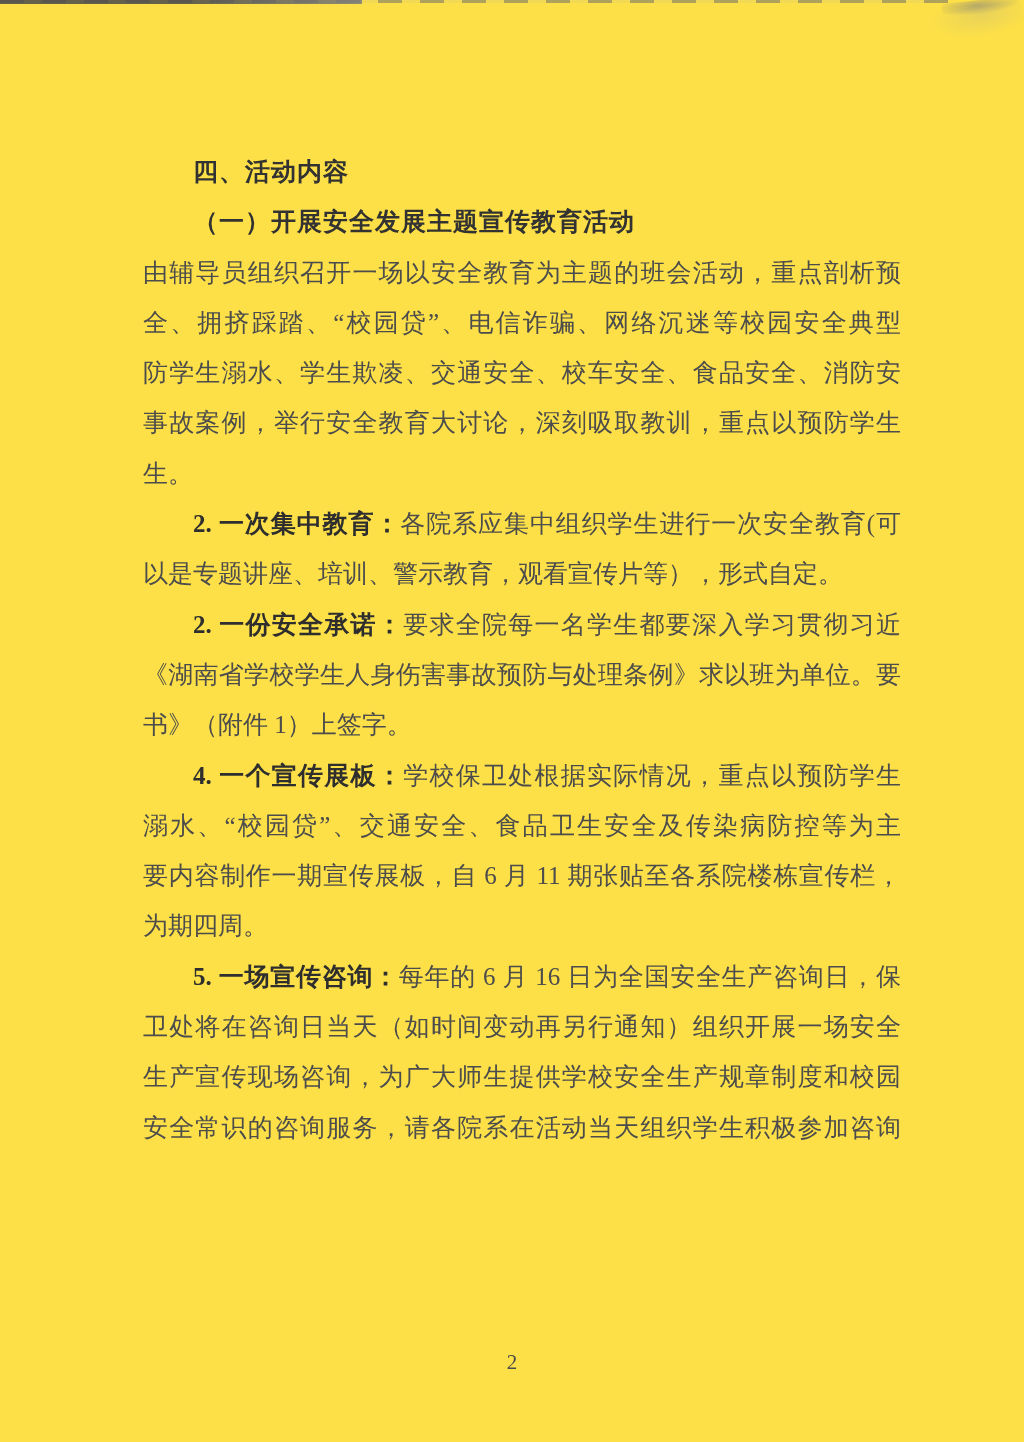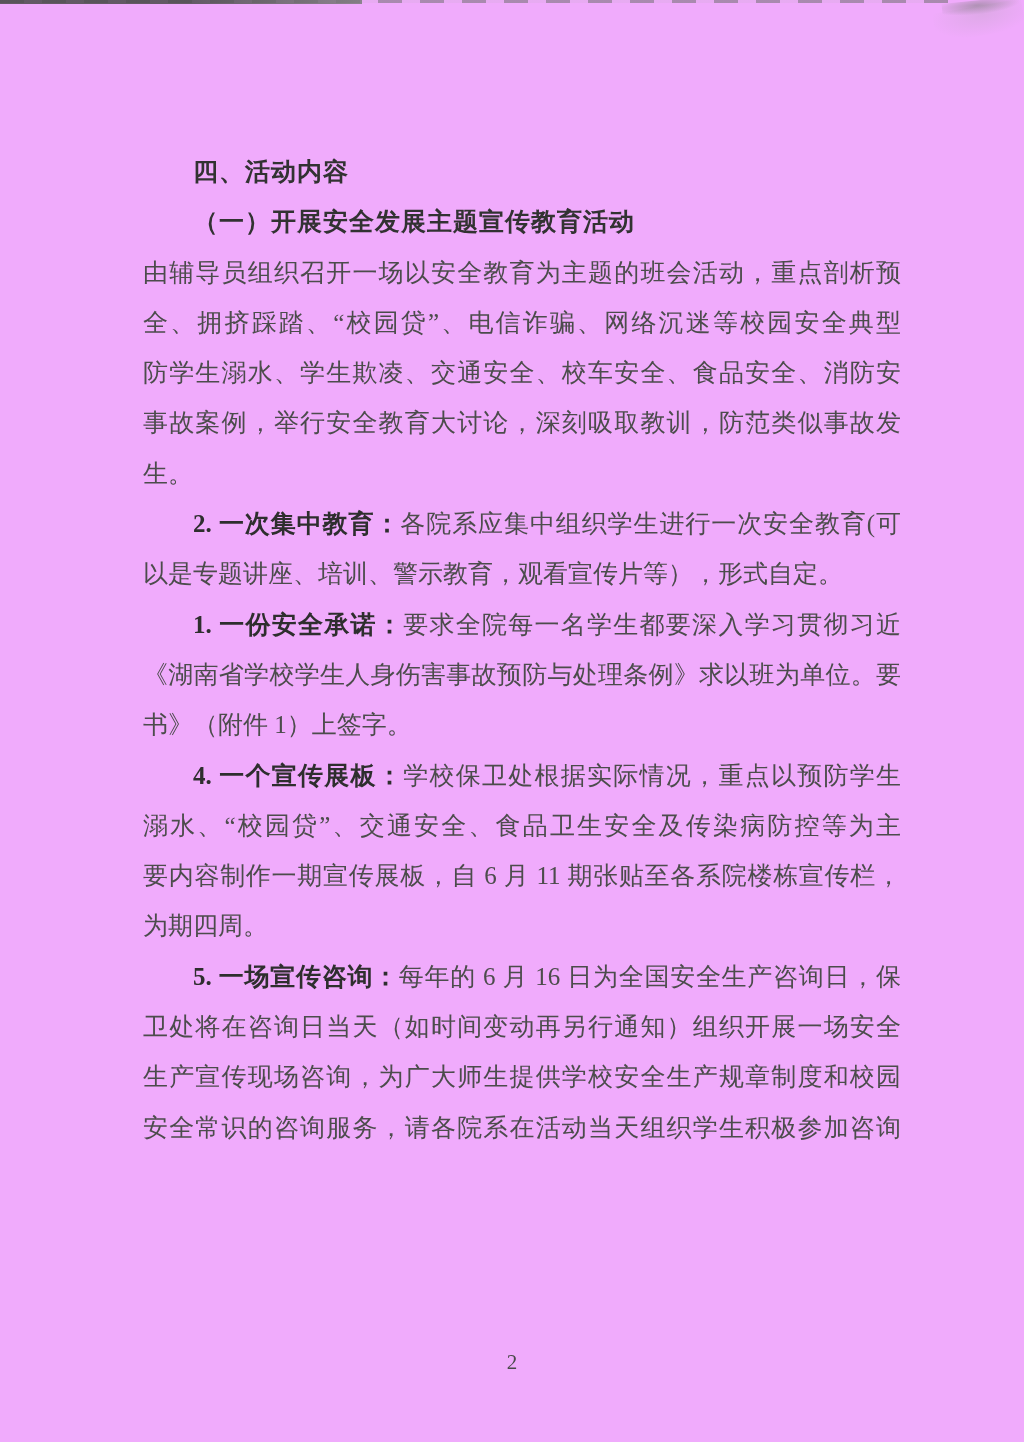--- a/index.html
+++ b/index.html
@@ -4,21 +4,21 @@
 <style>
   * { margin: 0; padding: 0; box-sizing: border-box; }
   html, body { background: #ffffff; }
   body {
     font-family: "Liberation Serif", "DejaVu Serif", serif;
   }
   .page {
     position: relative;
     width: 1024px;
     height: 1442px;
-    background: #f0abfc;
+    background: #fde047;
     overflow: hidden;
   }
   
   .scan-line {
     position: absolute;
     top: 0; left: 0;
     width: 948px; height: 3px;
     background: repeating-linear-gradient(90deg,
       rgba(110,110,110,0.55) 0 24px,
       rgba(170,170,170,0.12) 24px 42px);
@@ -92,25 +92,25 @@
   <div class="scan-line-dark"></div>
   <div class="corner-smudge-halo"></div>
   <div class="corner-smudge"></div>
 
   <main class="text-block" id="text-block">
       <div class="line indent heading"><span class="lead">四、活动内容</span></div>
       <div class="line indent heading"><span class="lead">（一）开展安全发展主题宣传教育活动</span></div>
       <div class="line fill"><span class="rest">由辅导员组织召开一场以安全教育为主题的班会活动，重点剖析预</span></div>
       <div class="line fill"><span class="rest">全、拥挤踩踏、“校园贷”、电信诈骗、网络沉迷等校园安全典型</span></div>
       <div class="line fill"><span class="rest">防学生溺水、学生欺凌、交通安全、校车安全、食品安全、消防安</span></div>
-      <div class="line fill"><span class="rest">事故案例，举行安全教育大讨论，深刻吸取教训，防范类似事故发</span></div>
+      <div class="line fill"><span class="rest">事故案例，举行安全教育大讨论，深刻吸取教训，重点以预防学生</span></div>
       <div class="line"><span class="rest">生。</span></div>
       <div class="line fill indent"><span class="lead">2. 一次集中教育：</span><span class="rest">各院系应集中组织学生进行一次安全教育(可</span></div>
       <div class="line"><span class="rest">以是专题讲座、培训、警示教育，观看宣传片等），形式自定。</span></div>
-      <div class="line fill indent"><span class="lead">1. 一份安全承诺：</span><span class="rest">要求全院每一名学生都要深入学习贯彻习近</span></div>
+      <div class="line fill indent"><span class="lead">2. 一份安全承诺：</span><span class="rest">要求全院每一名学生都要深入学习贯彻习近</span></div>
       <div class="line fill"><span class="rest">《湖南省学校学生人身伤害事故预防与处理条例》求以班为单位。要</span></div>
       <div class="line"><span class="rest">书》（附件 1）上签字。</span></div>
       <div class="line fill indent"><span class="lead">4. 一个宣传展板：</span><span class="rest">学校保卫处根据实际情况，重点以预防学生</span></div>
       <div class="line fill"><span class="rest">溺水、“校园贷”、交通安全、食品卫生安全及传染病防控等为主</span></div>
       <div class="line fill"><span class="rest">要内容制作一期宣传展板，自 6 月 11 期张贴至各系院楼栋宣传栏，</span></div>
       <div class="line"><span class="rest">为期四周。</span></div>
       <div class="line fill indent"><span class="lead">5. 一场宣传咨询：</span><span class="rest">每年的 6 月 16 日为全国安全生产咨询日，保</span></div>
       <div class="line fill"><span class="rest">卫处将在咨询日当天（如时间变动再另行通知）组织开展一场安全</span></div>
       <div class="line fill"><span class="rest">生产宣传现场咨询，为广大师生提供学校安全生产规章制度和校园</span></div>
       <div class="line fill"><span class="rest">安全常识的咨询服务，请各院系在活动当天组织学生积极参加咨询</span></div>

